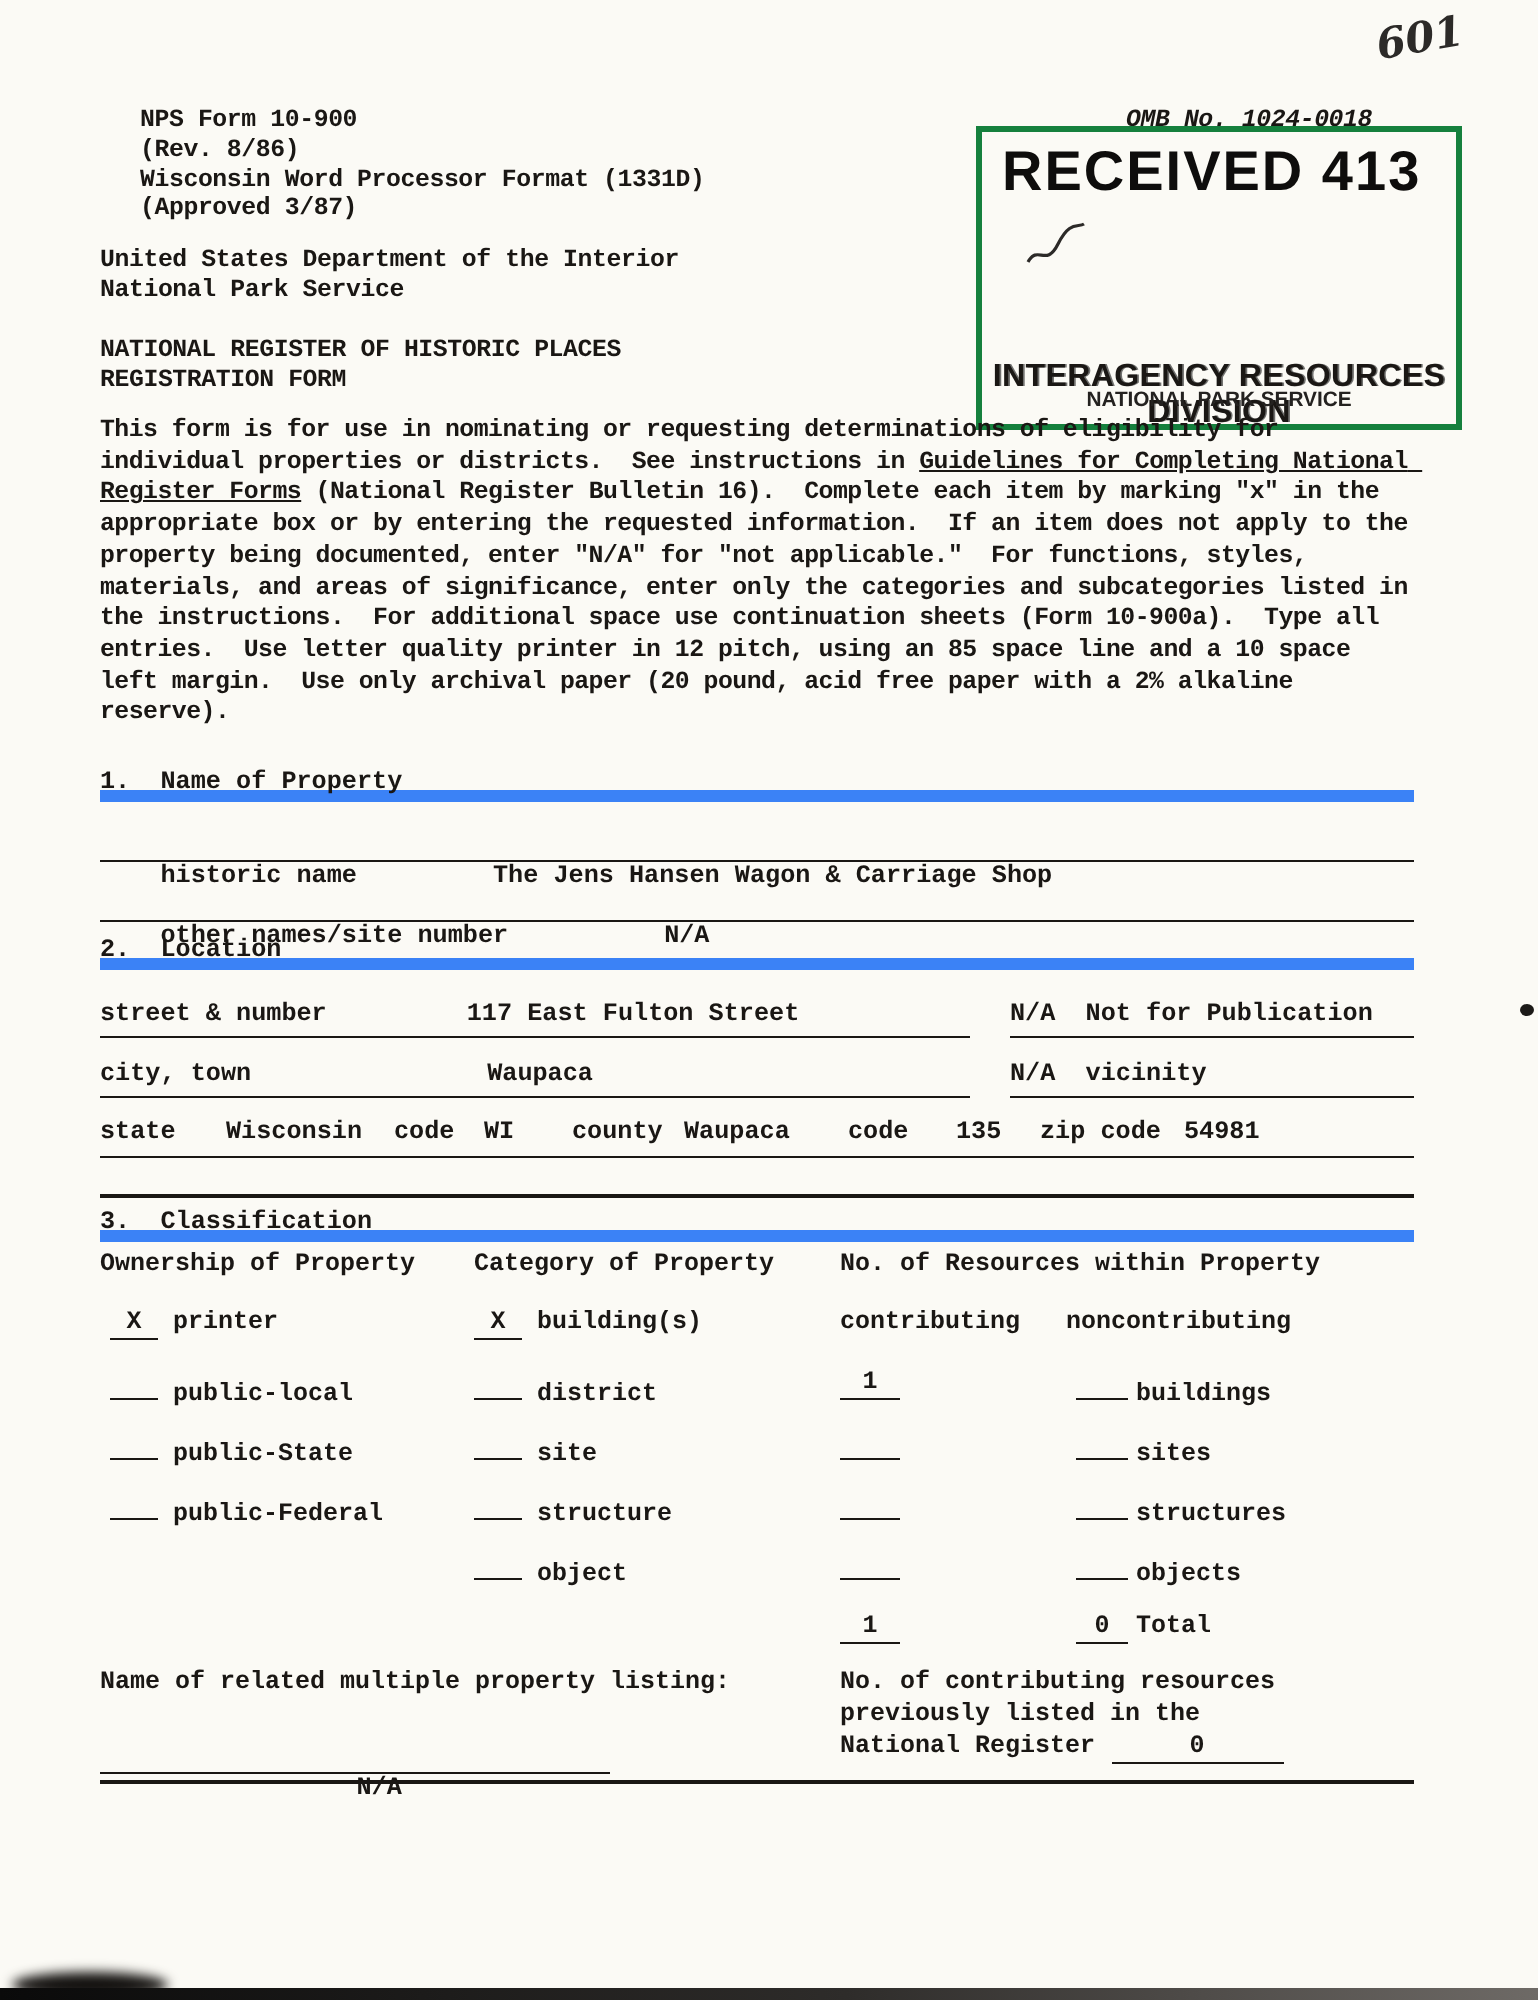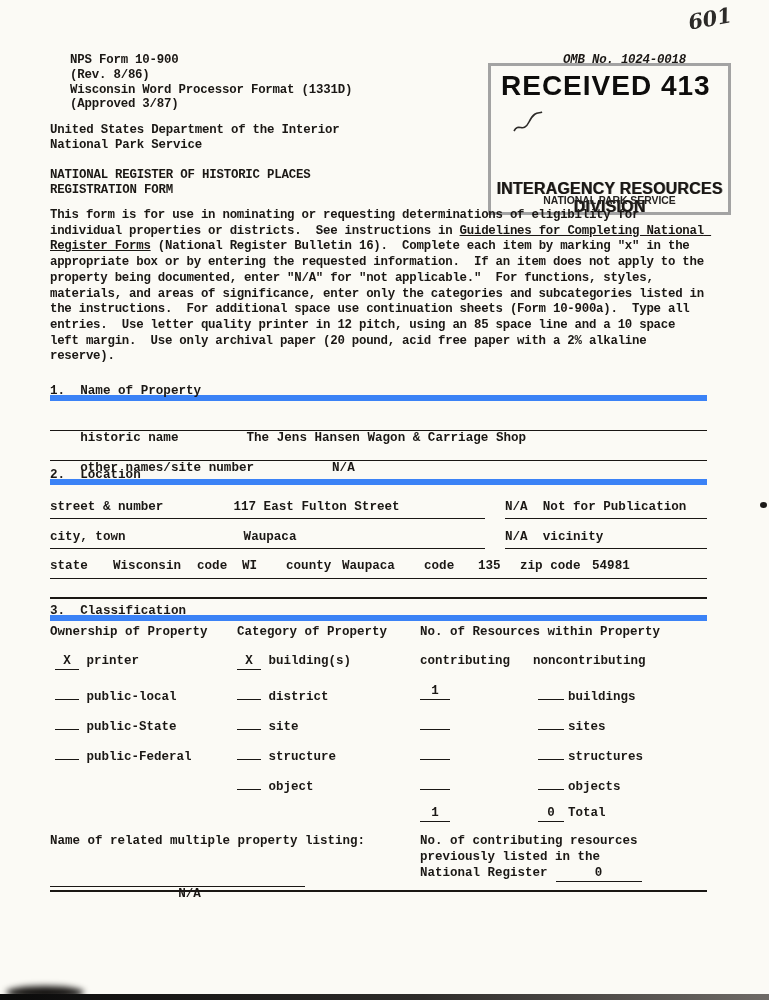--- a/index.html
+++ b/index.html
@@ -22,21 +22,21 @@
   .grow  { flex:1; }
   .rel   { position:relative; }
   .abs   { position:absolute; bottom:2px; }
   .rule  { position:absolute; left:50px; width:657px; border-bottom:2px solid #1a1714; height:0; }
   .s3row { position:absolute; left:50px; width:657px; height:20px; font-size:12.5px; white-space:pre; }
   .cell  { position:absolute; top:0; }
   .mark  { display:inline-block; width:24px; border-bottom:1.8px solid #1a1714; text-align:center; height:16px; line-height:15px; }
   .cnt   { display:inline-block; width:30px; border-bottom:1.8px solid #1a1714; text-align:center; height:16px; line-height:15px; }
   .cnt2  { display:inline-block; width:26px; border-bottom:1.8px solid #1a1714; text-align:center; height:16px; line-height:15px; margin-right:4px; }
   .stamp { position:absolute; left:488px; top:63px; width:243px; height:152px;
-           border:3px solid #a3a3a3; font-family:"Liberation Sans", sans-serif; }
+           border:3px solid #15803d; font-family:"Liberation Sans", sans-serif; }
   .stamp-title { position:absolute; left:10px; top:4px; font-size:28px; font-weight:700;
                  letter-spacing:1px; color:#0e0d0c; white-space:pre; }
   .date-box { position:absolute; left:45px; top:60px; width:129px; height:37px;
               border:2px solid #1a1714; text-align:center; line-height:34px;
               font-family:"Liberation Mono", monospace; font-size:13.5px; letter-spacing:2px; }
   .stamp-div { position:absolute; left:0; top:114px; width:100%; text-align:center;
                font-size:16px; font-weight:700; letter-spacing:0.2px;
                text-shadow:0.8px 0 0 rgba(20,20,20,0.6); }
   .stamp-svc { position:absolute; left:0; top:129px; width:100%; text-align:center;
                font-size:10.4px; font-weight:700; color:#242220; }

